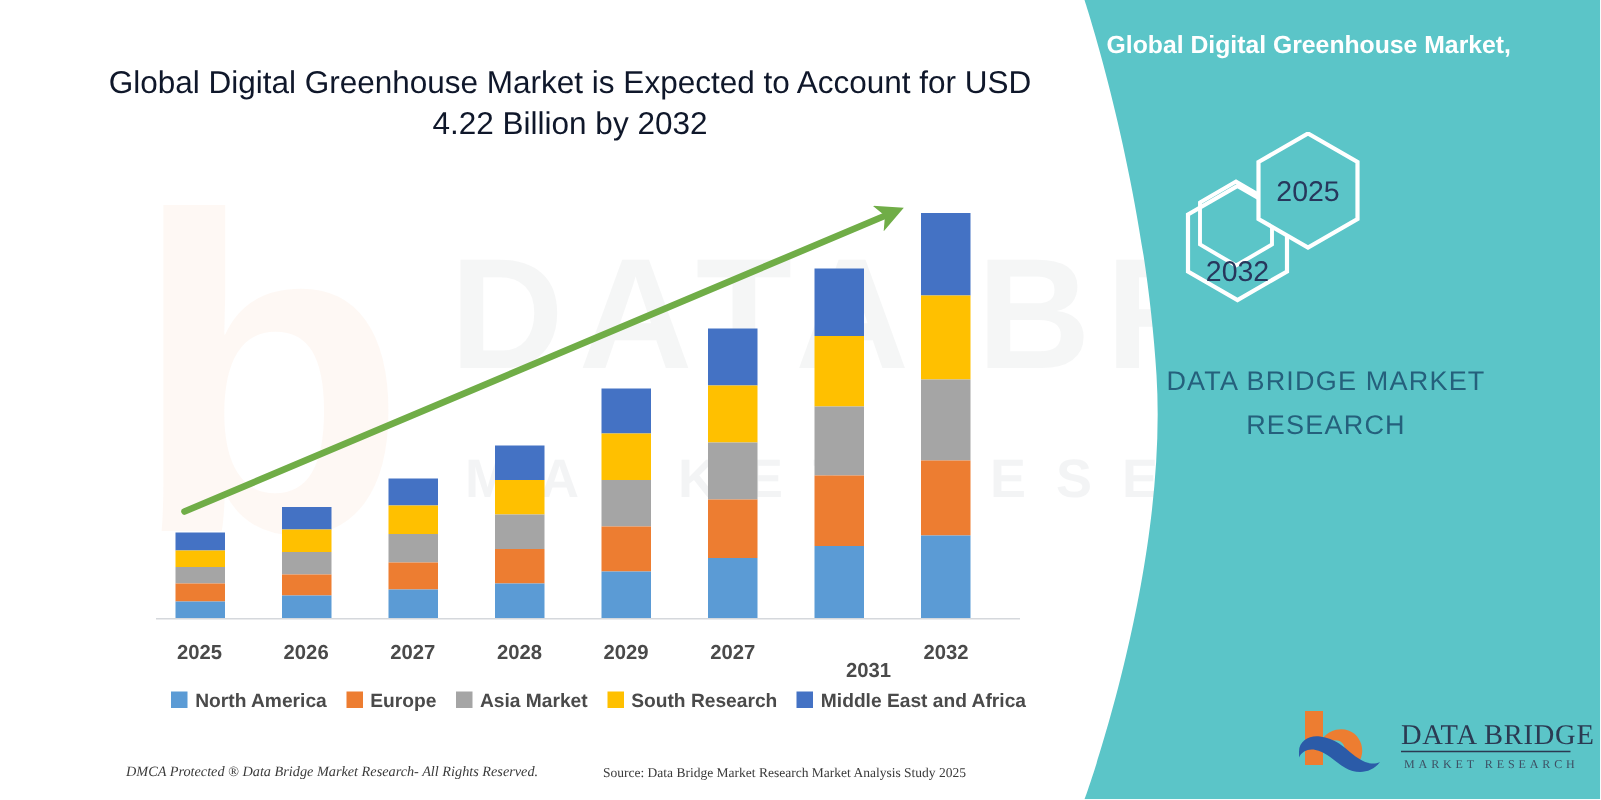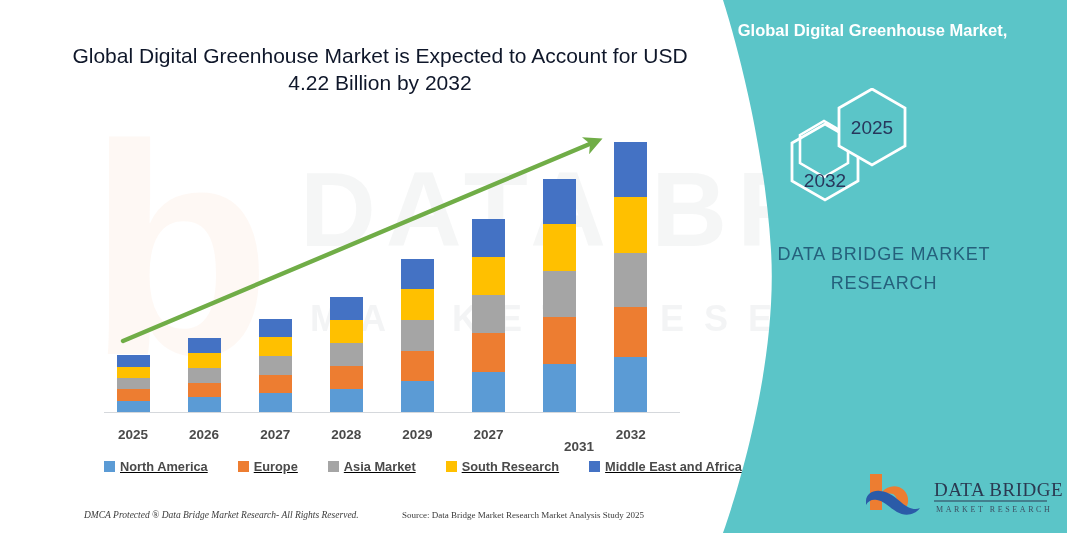--- a/index.html
+++ b/index.html
@@ -57,22 +57,22 @@
   .seg { width: 100%; }
 
   .xlabels { position: absolute; left: 0; top: 427px; width: 700px; height: 20px; }
   .xlabel {
     position: absolute; width: 60px; text-align: center;
     font-size: 13.5px; font-weight: 700; color: #4a4a4a;
   }
 
   .legend {
     position: absolute; left: 104px; top: 459px;
-    width: 580px; display: flex; justify-content: space-between;
-    align-items: center; gap: 30px; text-decoration: underline;
+    width: 580px; display: flex; justify-content: flex-end;
+    align-items: center; gap: 13px;
   }
   .legend-item { display: flex; align-items: center; gap: 5px; }
   .legend-swatch { width: 11px; height: 11px; display: inline-block; }
   .legend-label { font-size: 12.8px; font-weight: 700; color: #4a4a4a; white-space: nowrap; }
 
   .arrow-svg { position: absolute; left: 0; top: 0; width: 700px; height: 533px; z-index: 4; pointer-events: none; }
 
   
   .footer-left {
     position: absolute; left: 84px; top: 510px;

